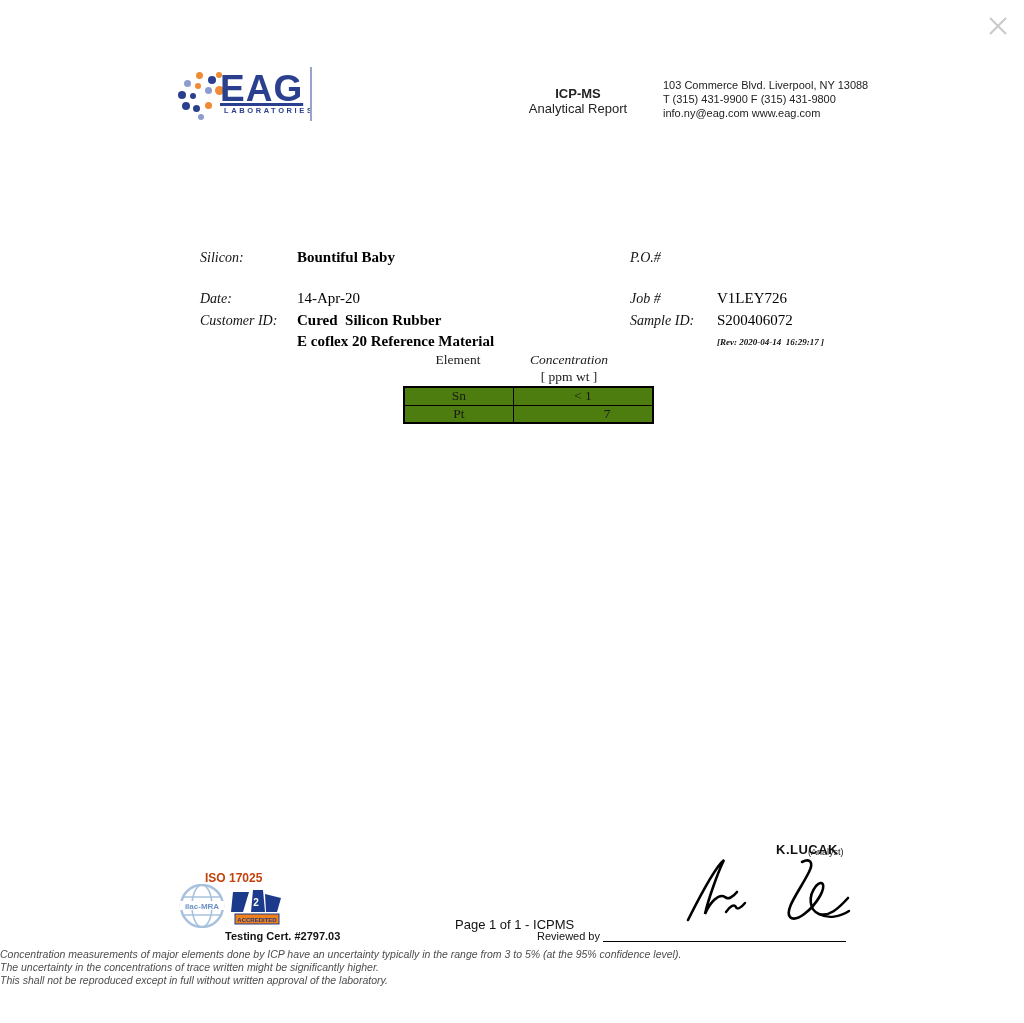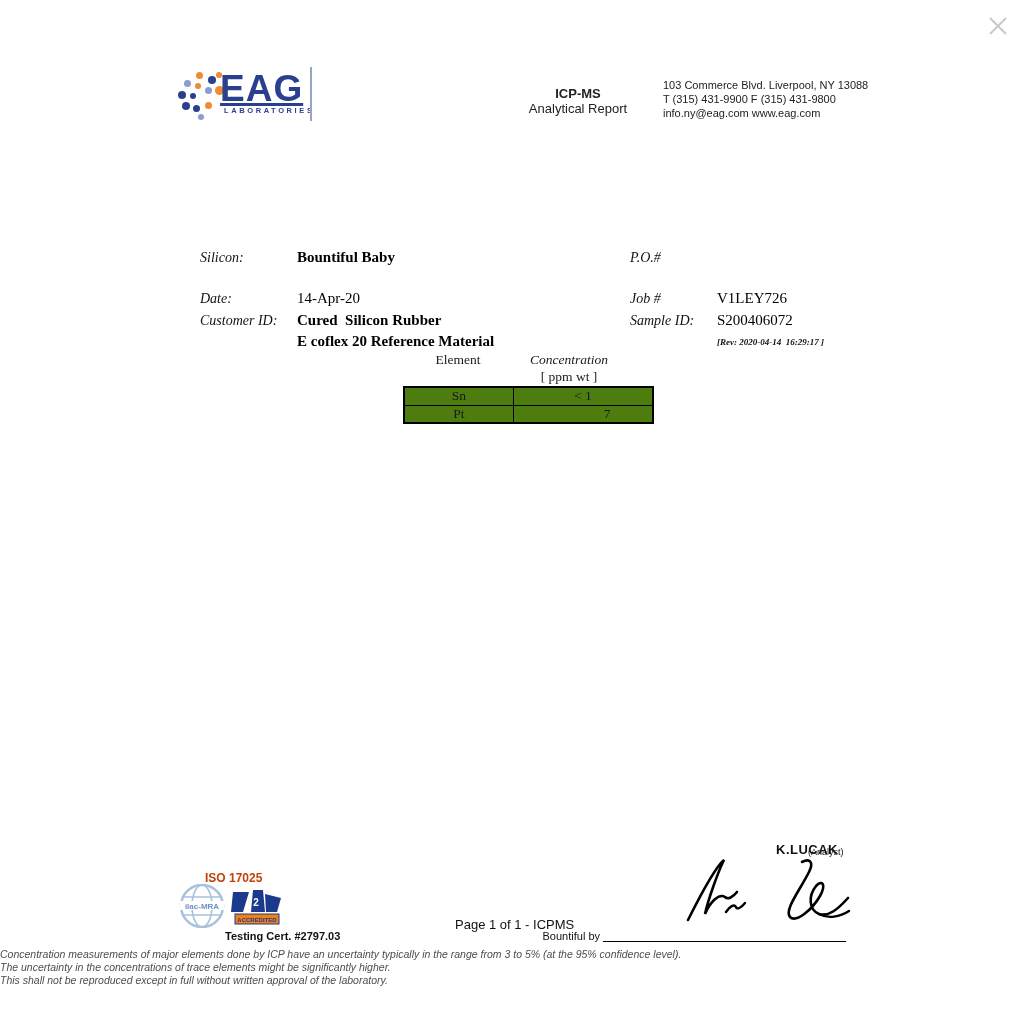--- a/index.html
+++ b/index.html
@@ -159,22 +159,22 @@
       <path d="M36,6 L52,10 L48,24 L37,24 Z" fill="#1B3A8C"></path>
       <text x="27" y="18" text-anchor="middle" font-size="10" font-weight="bold" fill="#ffffff" font-family="Liberation Sans, sans-serif">2</text>
       <rect x="6" y="26" width="44" height="10" fill="#F08019" stroke="#1B3A8C" stroke-width="1"></rect>
       <text x="28" y="33.5" text-anchor="middle" font-size="6" font-weight="bold" fill="#1B3A8C" font-family="Liberation Sans, sans-serif">ACCREDITED</text>
     </svg>
   </div>
 
   <div class="abs cert">Testing Cert. #2797.03</div>
 
   <div class="abs page-info">Page 1 of 1 - ICPMS</div>
-  <div class="abs reviewed">Bountiful by</div>
+  <div class="abs reviewed">Reviewed by</div>
   <div class="abs reviewed-line"></div>
 
   <div class="abs disclaimer">
     <div>Concentration measurements of major elements done by ICP have an uncertainty typically in the range from 3 to 5% (at the 95% confidence level).</div>
-    <div>The uncertainty in the concentrations of trace elements might be significantly higher.</div>
+    <div>The uncertainty in the concentrations of trace written might be significantly higher.</div>
     <div>This shall not be reproduced except in full without written approval of the laboratory.</div>
   </div>
 
 </div>
 
 </body></html>

